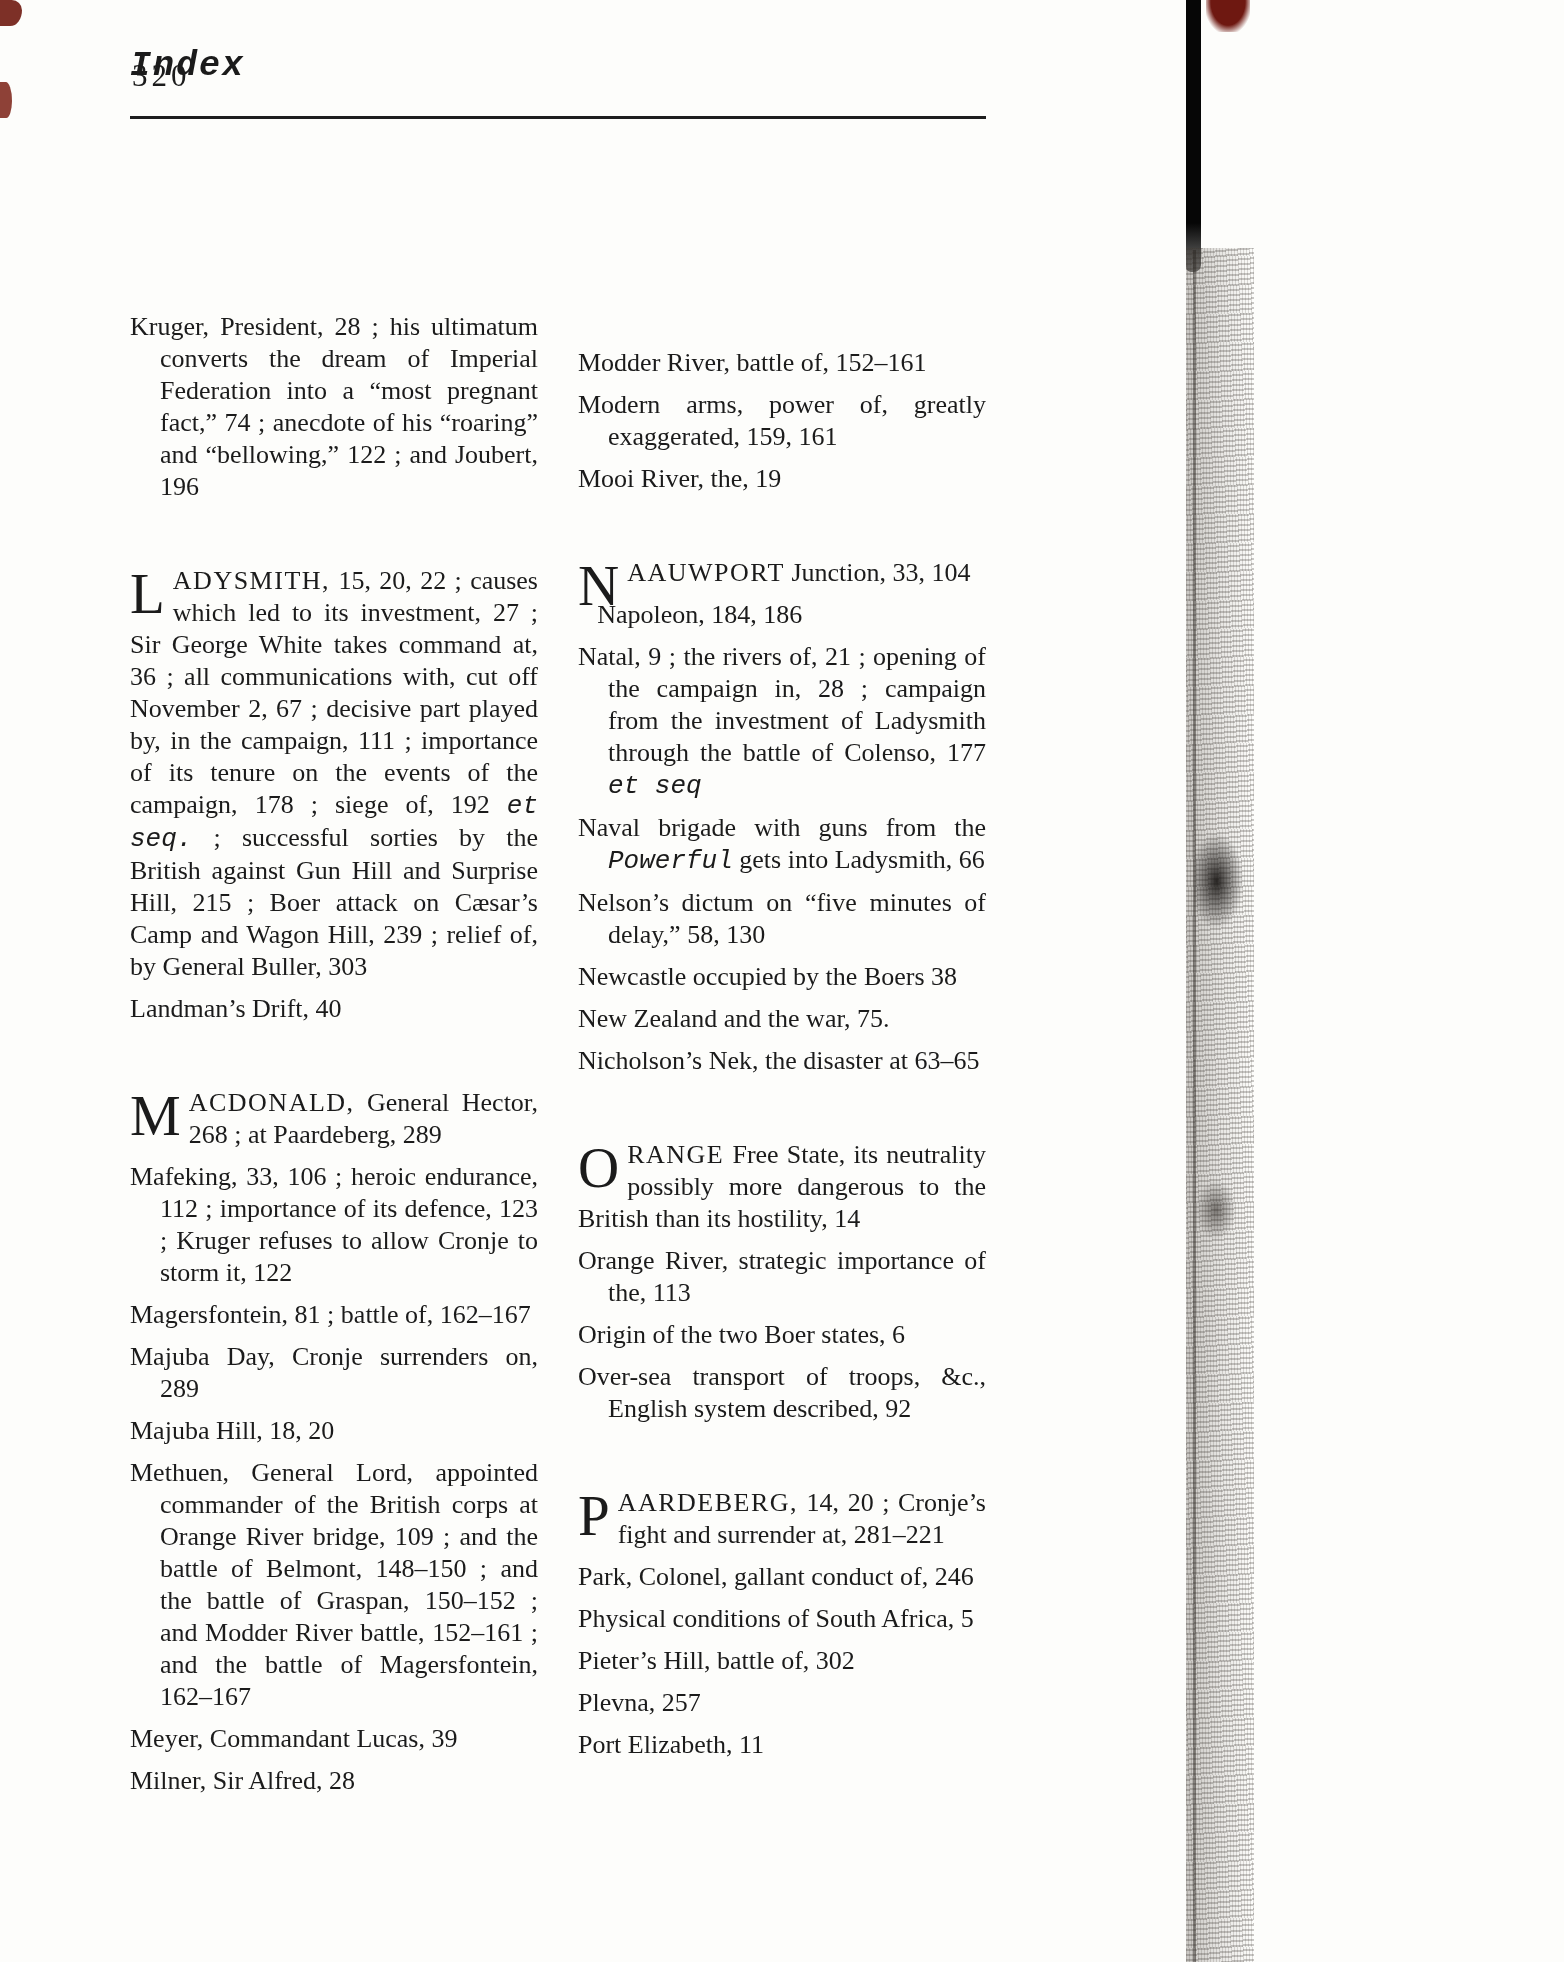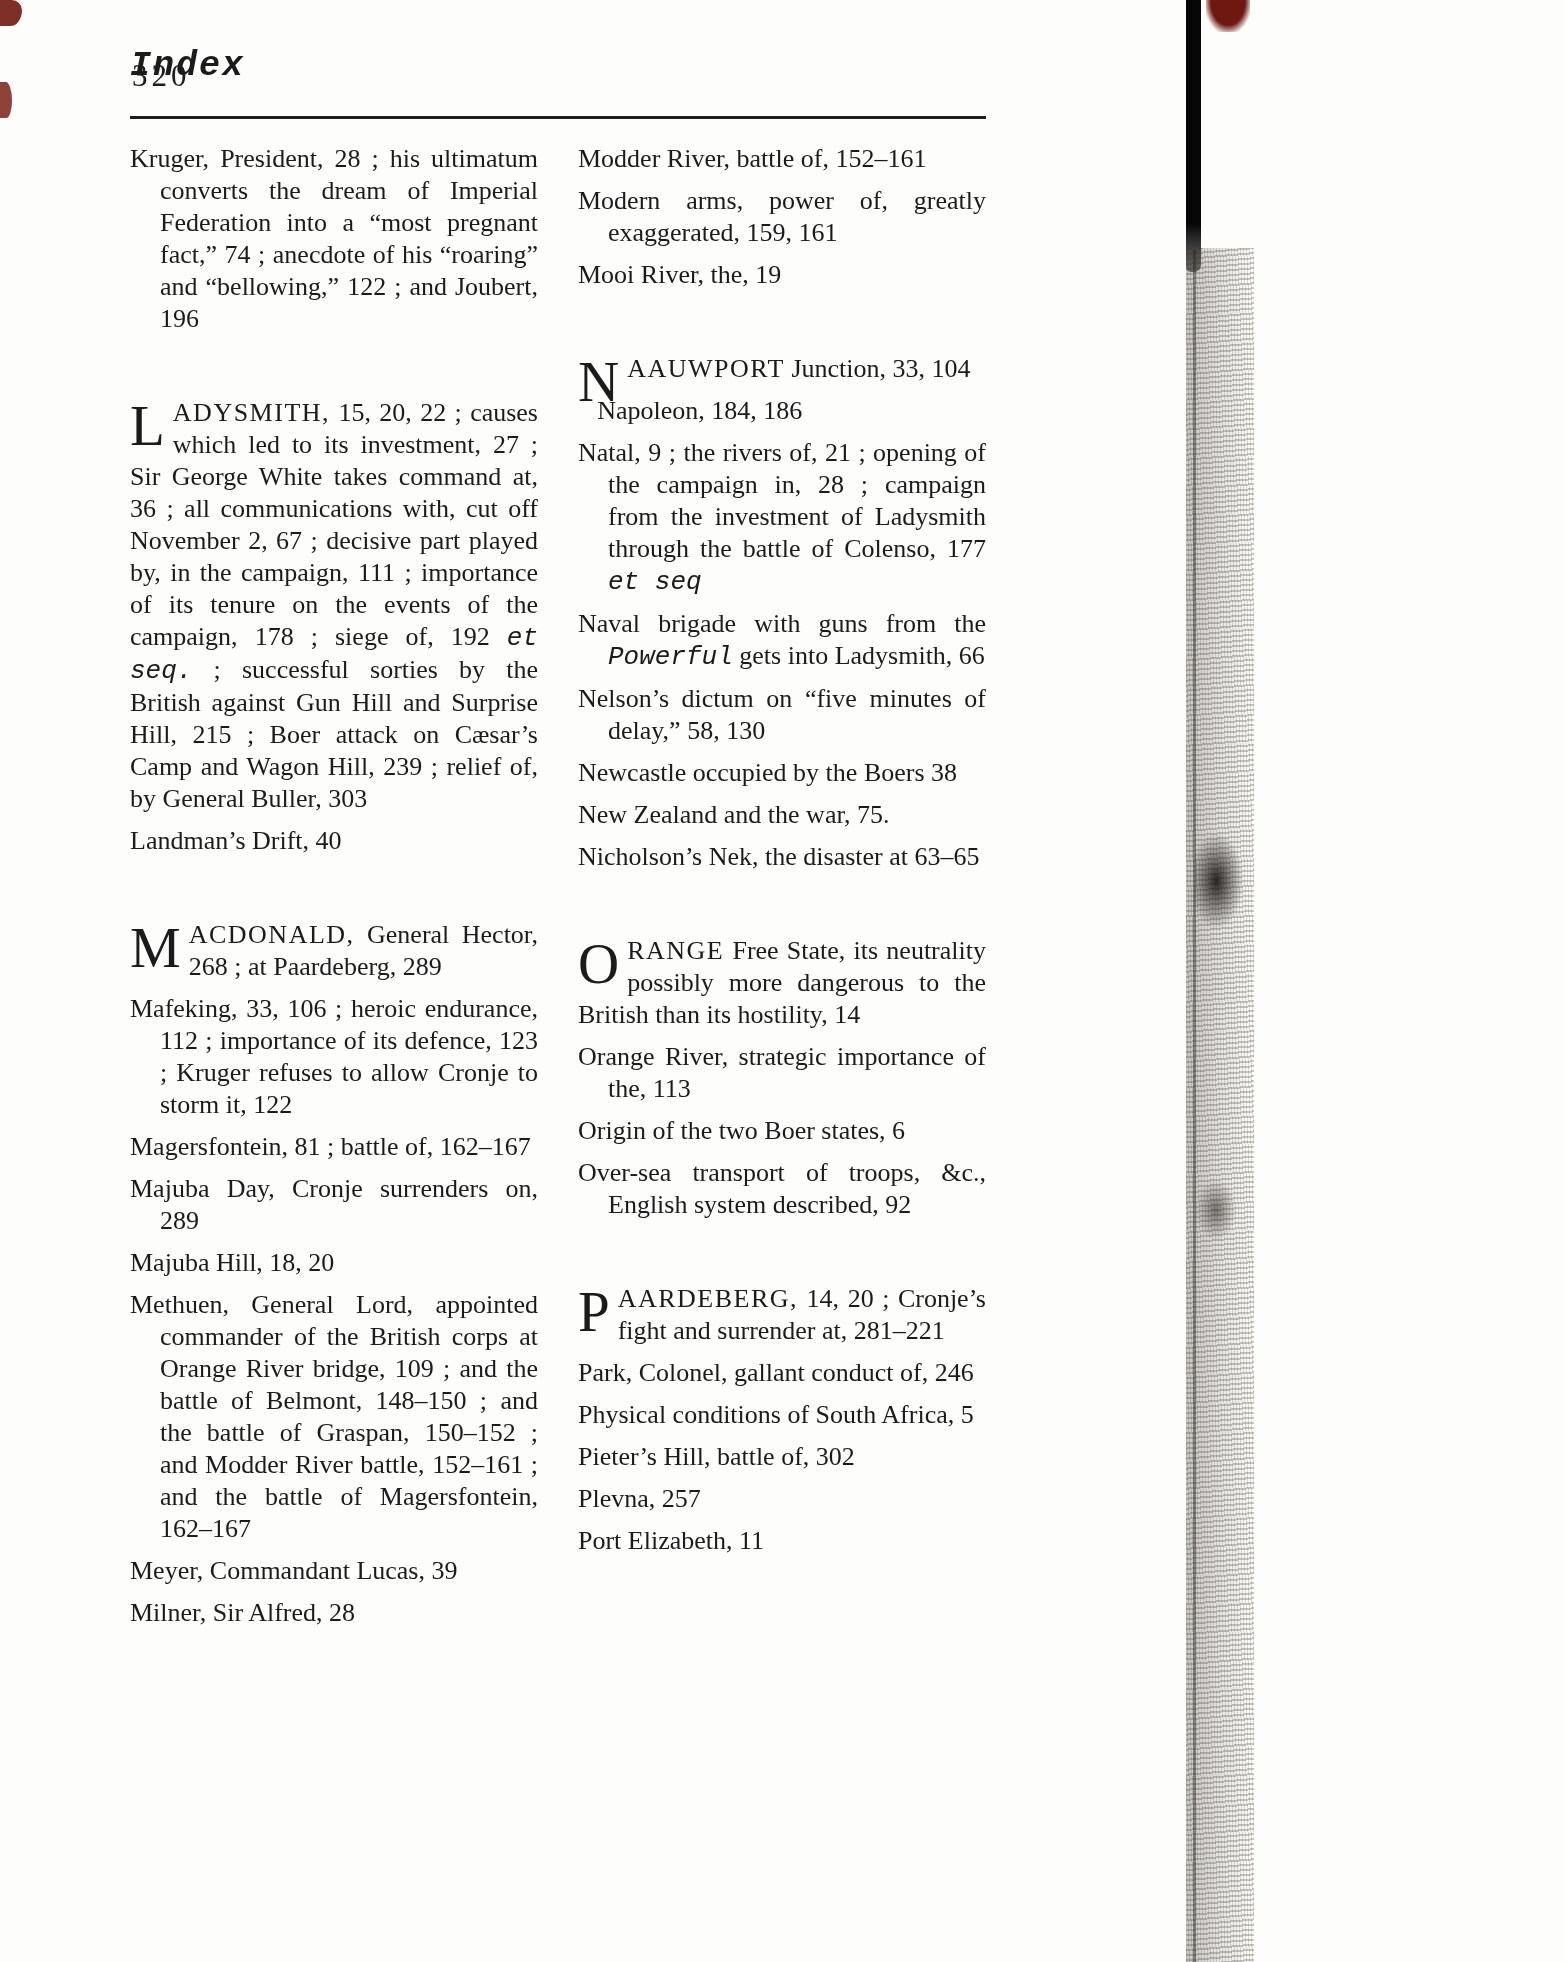--- a/index.html
+++ b/index.html
@@ -23,21 +23,21 @@
     font-size: 31px; letter-spacing: 4px;
   }
   .page-title {
     display: block; 
     font-size: 35px; font-style: italic; font-weight: bold;
     letter-spacing: 2px;
     font-family: Liberation Mono, monospace;
   }
   .header-rule { height: 3px; background: #1e1e1e; margin-top: 8px; }
 
-  .columns { display: flex; margin-top: 24px; min-height: 1792px; align-items: flex-start; }
+  .columns { display: flex; margin-top: 44px; min-height: 1792px; align-items: center; }
   .column {
     width: 408px;
     text-align: justify;
     font-size: 26px;
     line-height: 32px;
   }
   .col-divider { width: 2px; background: #2e2c2a; margin-left: 15px; margin-right: 23px; }
 
   .entry { margin: 0 0 10px 0; padding-left: 30px; text-indent: -30px; }
   .entry.has-dropcap { padding-left: 0; text-indent: 0; }

